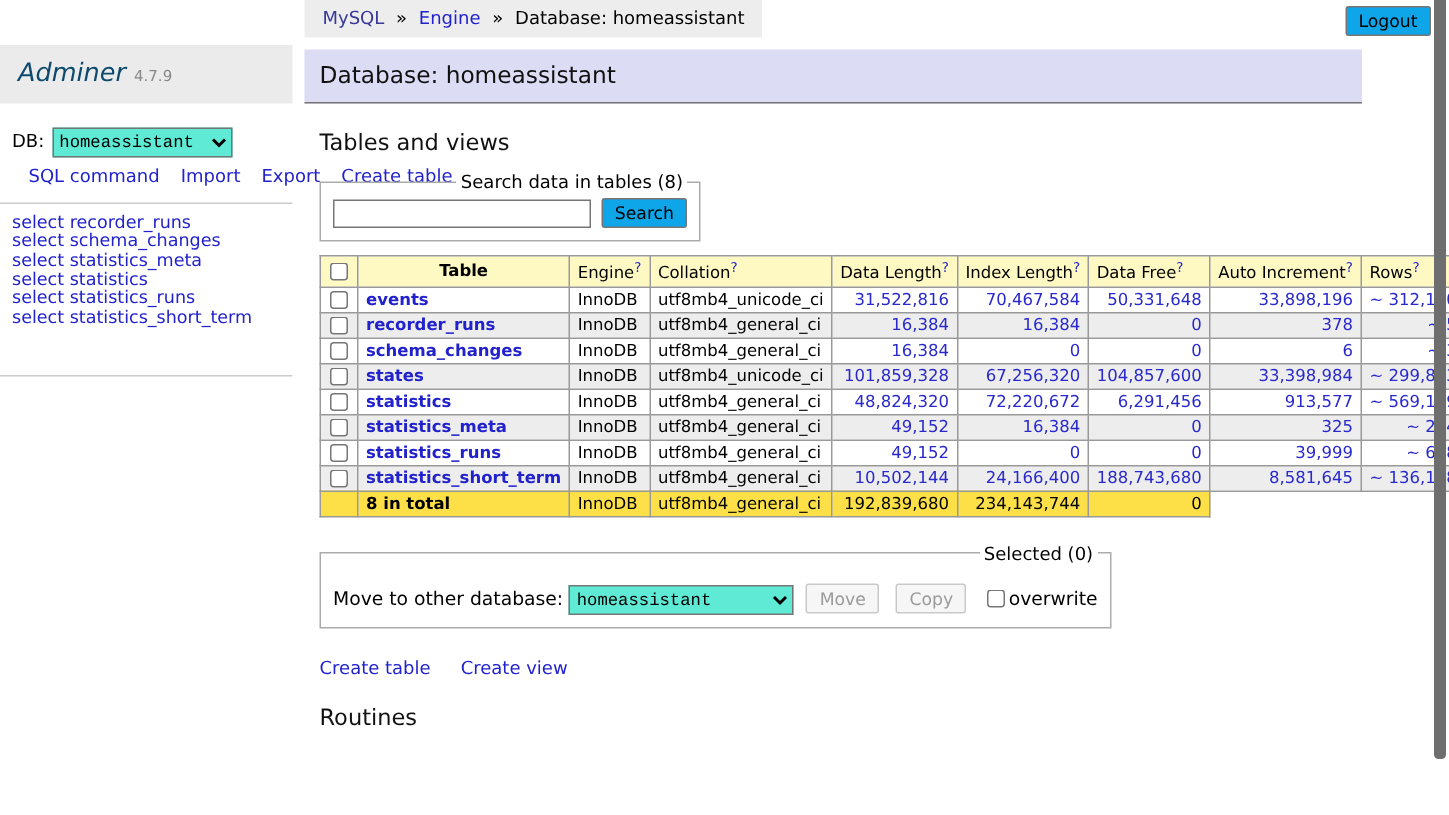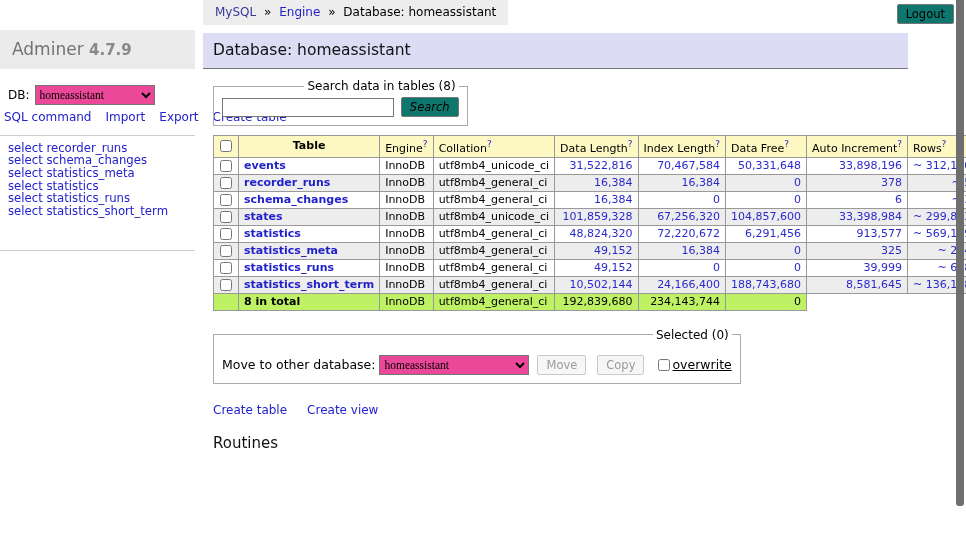--- a/index.html
+++ b/index.html
@@ -5,87 +5,87 @@
   * { box-sizing: border-box; }
   html,body { margin:0; padding:0; background:#fff; }
   body { font-family:"DejaVu Sans", sans-serif; font-size:12px; color:#000; }
   .app { position:relative; width:966px; height:543px; overflow:hidden; background:#fff; }
 
   a { color:#2222cc; text-decoration:none; cursor:pointer; }
 
   
   .lang-row { position:absolute; left:8px; top:5px; white-space:nowrap; }
   .lang-row label { margin-right:5px; }
-  select { font-family:Liberation Serif, serif; font-size:11.5px; border:1px solid #767676; background:#ec4899; height:20px; }
+  select { font-family:Liberation Mono, monospace; font-size:11.5px; border:1px solid #767676; background:#5eead4; height:20px; }
   .lang-row select { width:108px; }
 
   #breadcrumb { position:absolute; left:203px; top:0; height:25px; line-height:25px;
                 background:#ededed; padding:0 12px; white-space:nowrap; font-size:12px; }
   #breadcrumb .bc-sep { color:#000; margin:0 4px; }
   #breadcrumb .bc-visited { color:#38389a; }
 
   #logout { position:absolute; top:4px; right:12px; }
-  button { font-family:"DejaVu Sans", sans-serif; font-size:11.5px; background:#0f766e;
+  button { font-family:"DejaVu Sans", sans-serif; font-size:11.5px; background:#0ea5e9;
            border:1px solid #767676; border-radius:2px; padding:2px 8px; color:#000; cursor:pointer; }
 
   
   #menu { position:absolute; left:0; top:0; width:195px; height:100%; background:#fff; }
   #menu h1 { margin:30px 0 0; background:#ebebeb; color:#777; font-size:17px; font-weight:normal;
              padding:9px 12px 10px; }
-  #menu h1 .brand { color:#737373; }
-  #menu h1 .version { font-size:15px; color:#888; font-style:normal;font-weight:bold; }
+  #menu h1 .brand { font-style:italic; color:#0c4a6e; }
+  #menu h1 .version { font-size:10px; color:#888; font-style:normal; }
   .db-row { margin:16px 0 4px; padding:0 8px; }
   .db-row label { margin-right:5px; }
   .db-row select { width:120px; }
-  .menu-links { margin:6px 0 0; padding:0 4px; line-height:13.5px; }
+  .menu-links { margin:6px 0 0; padding:0 19px; line-height:13.5px; }
   .menu-links a { margin-right:14px; white-space:nowrap; }
   .menu-sep { border:0; border-top:1px solid #ccc; margin:10px 0 0; }
   #table-list { list-style:none; margin:6px 0 0; padding:0 8px; font-size:11.7px; line-height:12.7px; }
   #table-list li { white-space:nowrap; }
   .list-bottom-sep { border:0; border-top:1px solid #ccc; margin:32px 0 0; }
 
   
   #content { position:absolute; left:203px; top:33px; width:705px; }
   #content h2 { margin:0; background:#dcdcf5; border-bottom:1px solid #777; font-weight:normal;
                 font-size:15.5px; padding:8px 10px 9px; color:#111; }
   .action-links { margin:19px 0 0 10px; }
   .action-links a { margin-right:20px; }
   #content h3 { margin:17px 0 0 10px; font-size:15px; font-weight:normal; color:#111; }
 
   fieldset { display:inline-block; border:1px solid #ababab; margin:10px 0 0 10px; padding:4px 8px 8px; }
   legend { font-size:12px; padding:0 3px;text-align:right; }
   .search-fs input[type=text] { width:172px; height:19px; border:1px solid #767676; font-size:12px; padding:0 3px; }
-  .search-fs button { margin-left:3px;font-style:italic; }
+  .search-fs button { margin-left:3px; }
 
   
   #tables-table { border-collapse:collapse; margin:9px 0 0 10px; font-size:11px; }
   #tables-table td, #tables-table th { border:1px solid #999; padding:1px 5px; height:16px;
                                        white-space:nowrap; font-weight:normal; text-align:left; line-height:14px; }
   #tables-table thead th { background:#fef9c3; }
   #tables-table thead th.col-table { font-weight:bold; text-align:center; min-width:118px; }
   #tables-table sup a { font-size:9px; }
   #tables-table tr.alt td { background:#ededed; }
   td.check { width:16px; text-align:center !important; padding:1px 2px !important; }
   input[type=checkbox] { width:12px; height:12px; margin:1px; vertical-align:middle; }
   #tables-table td.name a { font-weight:bold; }
   #tables-table td.num { text-align:right; min-width:58px; }
   #tables-table td.num a { color:#2929cc; }
-  #tables-table tr.total td { background:#bef264; color:#000; }
+  #tables-table tr.total td { background:#fde047; color:#000; }
   #tables-table tr.total td.name { font-weight:bold; }
   #tables-table tr.total td.num { color:#000; }
   #tables-table td.noborder { border:none; background:#fff !important; }
 
   
   .selected-fs { margin-top:17px; }
   .btn-row { margin:3px 0 0; }
   .btn-row button, button.disabled { color:#9a9a9a; background:#f6f6f6; border:1px solid #c9c9c9; margin-right:3px; }
   .move-row { margin-top:9px; white-space:nowrap; font-size:12.5px; }
   .move-row select { width:150px; margin-left:4px; }
   .move-row button { margin-left:4px; }
-  .move-row .cb { margin-left:6px; font-size:12.5px;text-decoration:underline; }
+  .move-row .cb { margin-left:6px; font-size:12.5px; }
   .move-row .cb input { margin-right:2px; }
 
   
   .scrollbar { position:absolute; right:2px; top:0; width:8px; height:506px; background:#6e6e6e; border-radius:0 0 3px 3px; }
 </style>
 </head>
 <body>
 
 <div class="app">
 
@@ -121,20 +121,21 @@
         <li><a>select</a> <a>statistics_runs</a></li>
         <li><a>select</a> <a>statistics_short_term</a></li>
       </ul>
     <hr class="list-bottom-sep">
   </div>
 
   <div id="content">
     <h2>Database: homeassistant</h2>
 
 
+    <h3>Tables and views</h3>
 
     <fieldset class="search-fs">
       <legend>Search data in tables (8)</legend>
       <input type="text" value="" style="">
       <button>Search</button>
     </fieldset>
 
     <table id="tables-table">
       <thead>
           <tr>

